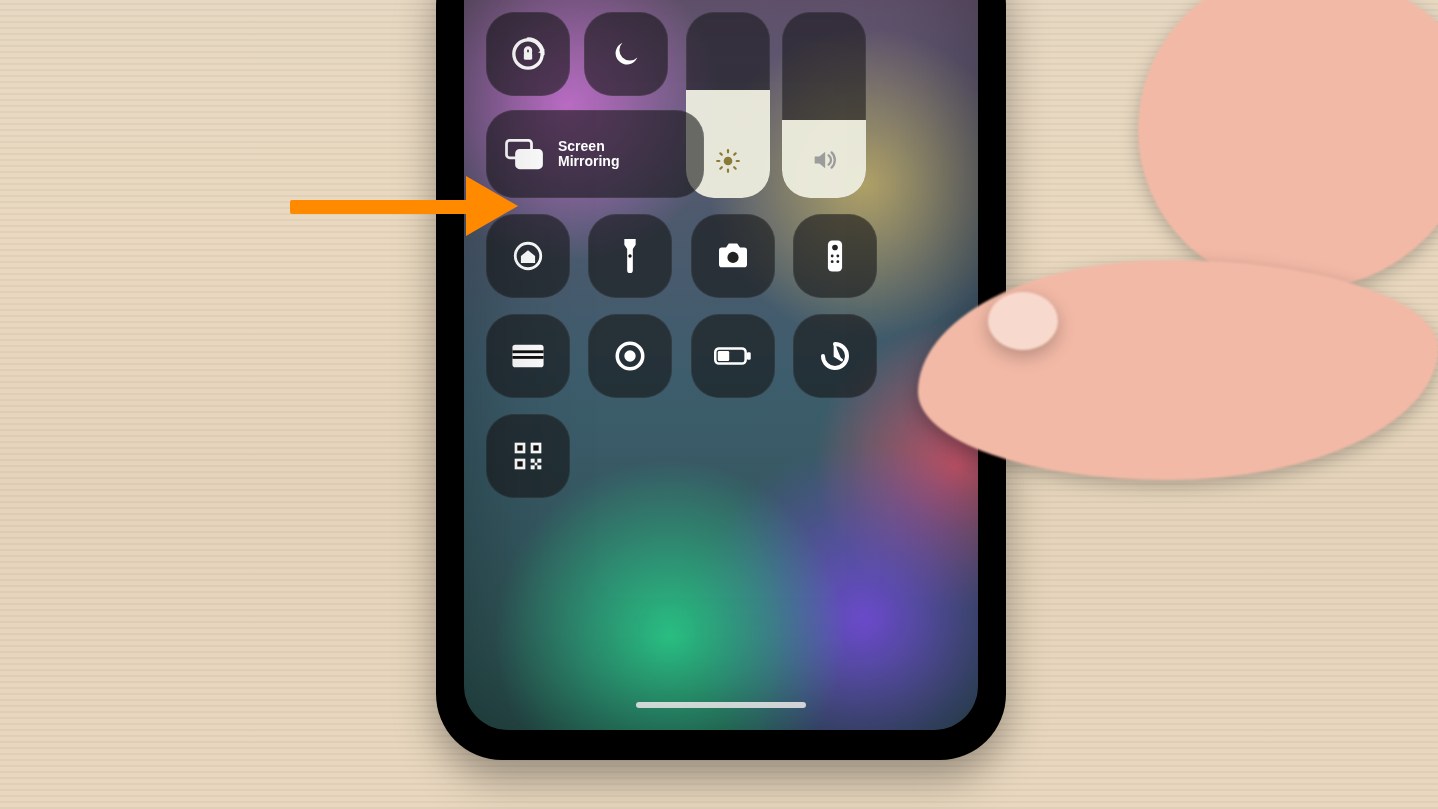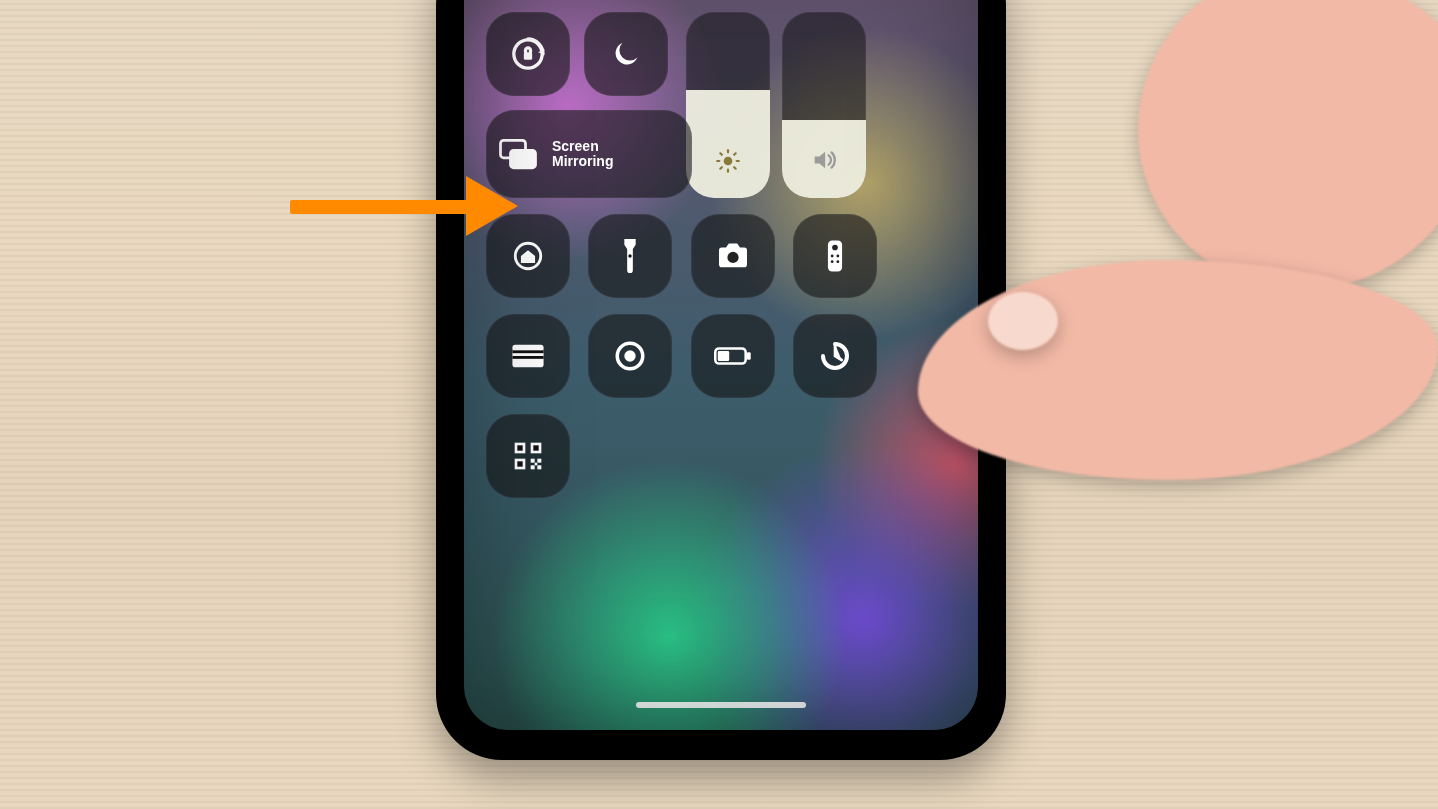--- a/index.html
+++ b/index.html
@@ -50,21 +50,21 @@
   
   .slider{
     position:absolute;top:62px;width:84px;height:186px;border-radius:28px;overflow:hidden;
     background:rgba(20,20,22,.55);box-shadow:inset 0 0 0 1px rgba(255,255,255,.06);
   }
   .slider .fill{position:absolute;left:0;right:0;bottom:0;background:rgba(255,255,240,.88);}
   .slider .glyph{position:absolute;left:50%;bottom:20px;transform:translateX(-50%);} 
   .brightness{left:200px;}
   .volume{left:296px;}
   
-  .mirror-tile{left:0;top:160px;width:182px;height:88px;justify-content:flex-start;padding:0 12px;gap:14px;text-align:left;}
+  .mirror-tile{left:0;top:160px;width:182px;height:88px;justify-content:flex-start;padding:0 18px;gap:14px;text-align:left;}
   .mirror-text{display:flex;flex-direction:column;line-height:1.05;}
   .mirror-text span{font-size:14px;font-weight:600;color:#fff;}
   
   .row{position:absolute;left:0;}
   .row3{top:264px;}
   .row4{top:364px;}
   .row5{top:464px;}
   .row .tile{position:relative;display:inline-flex;margin-right:14px;vertical-align:top;}
   .row .tile:last-child{margin-right:0;}
   

